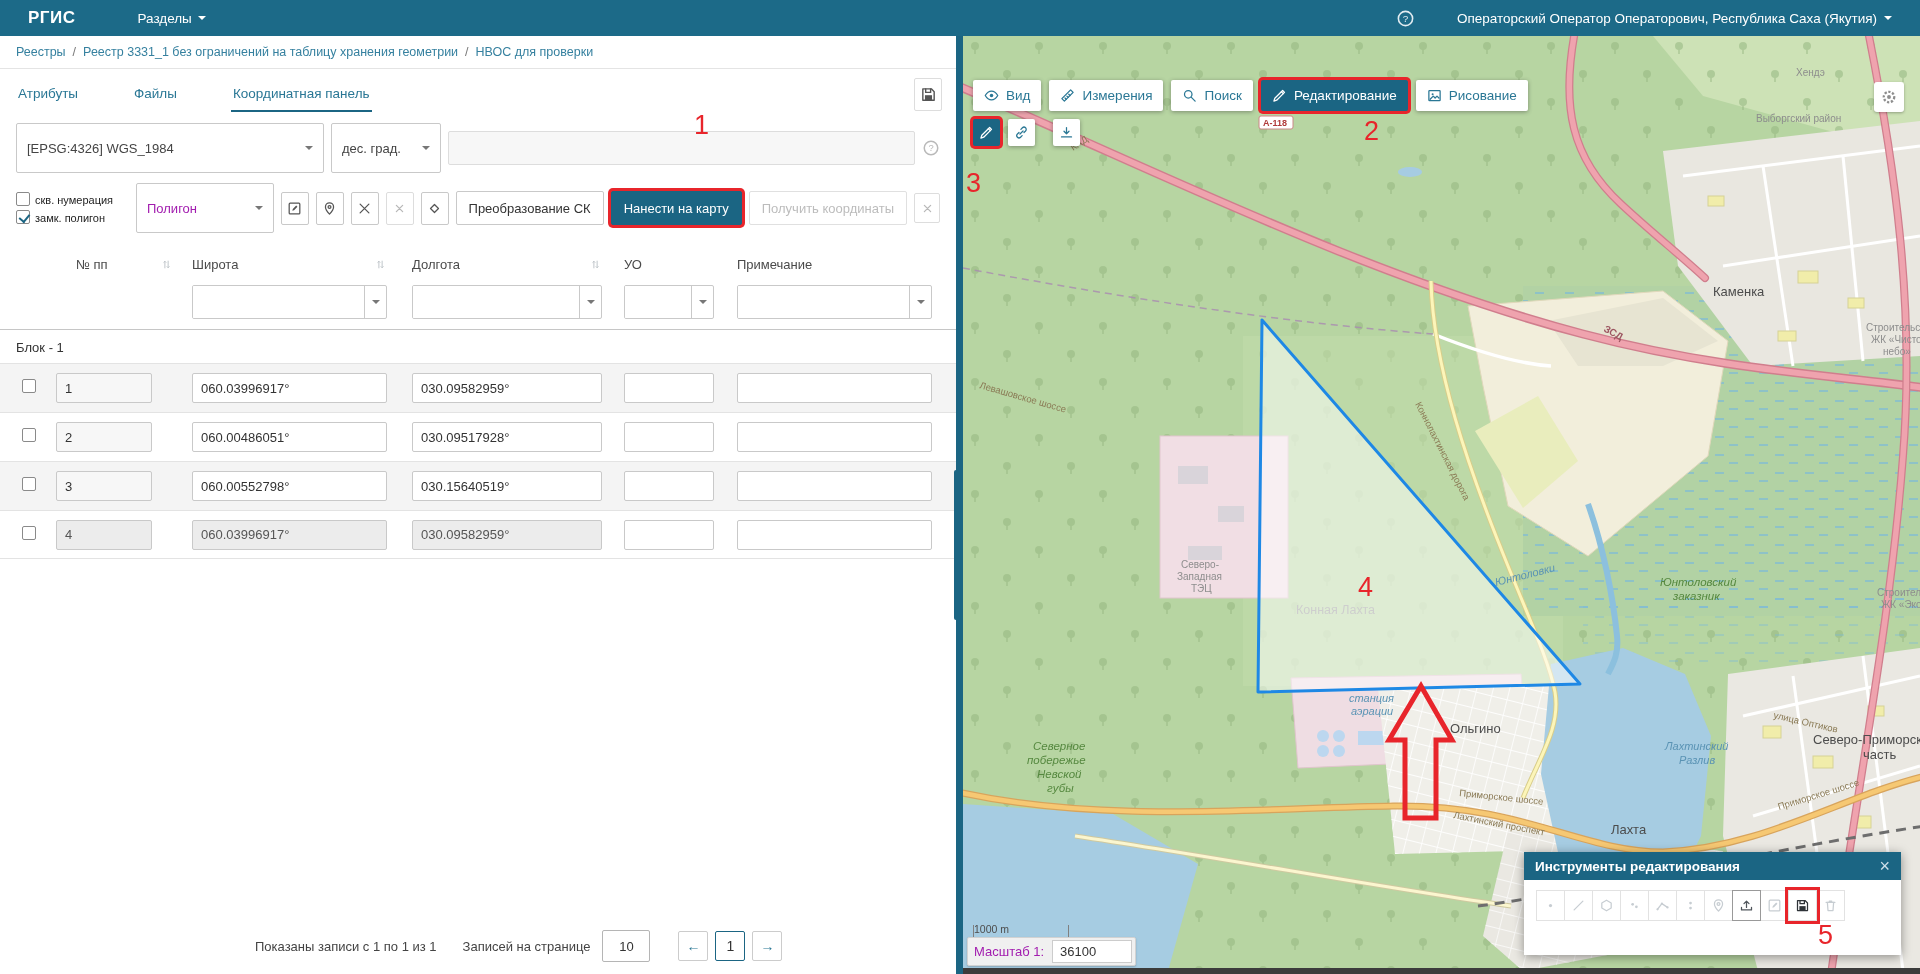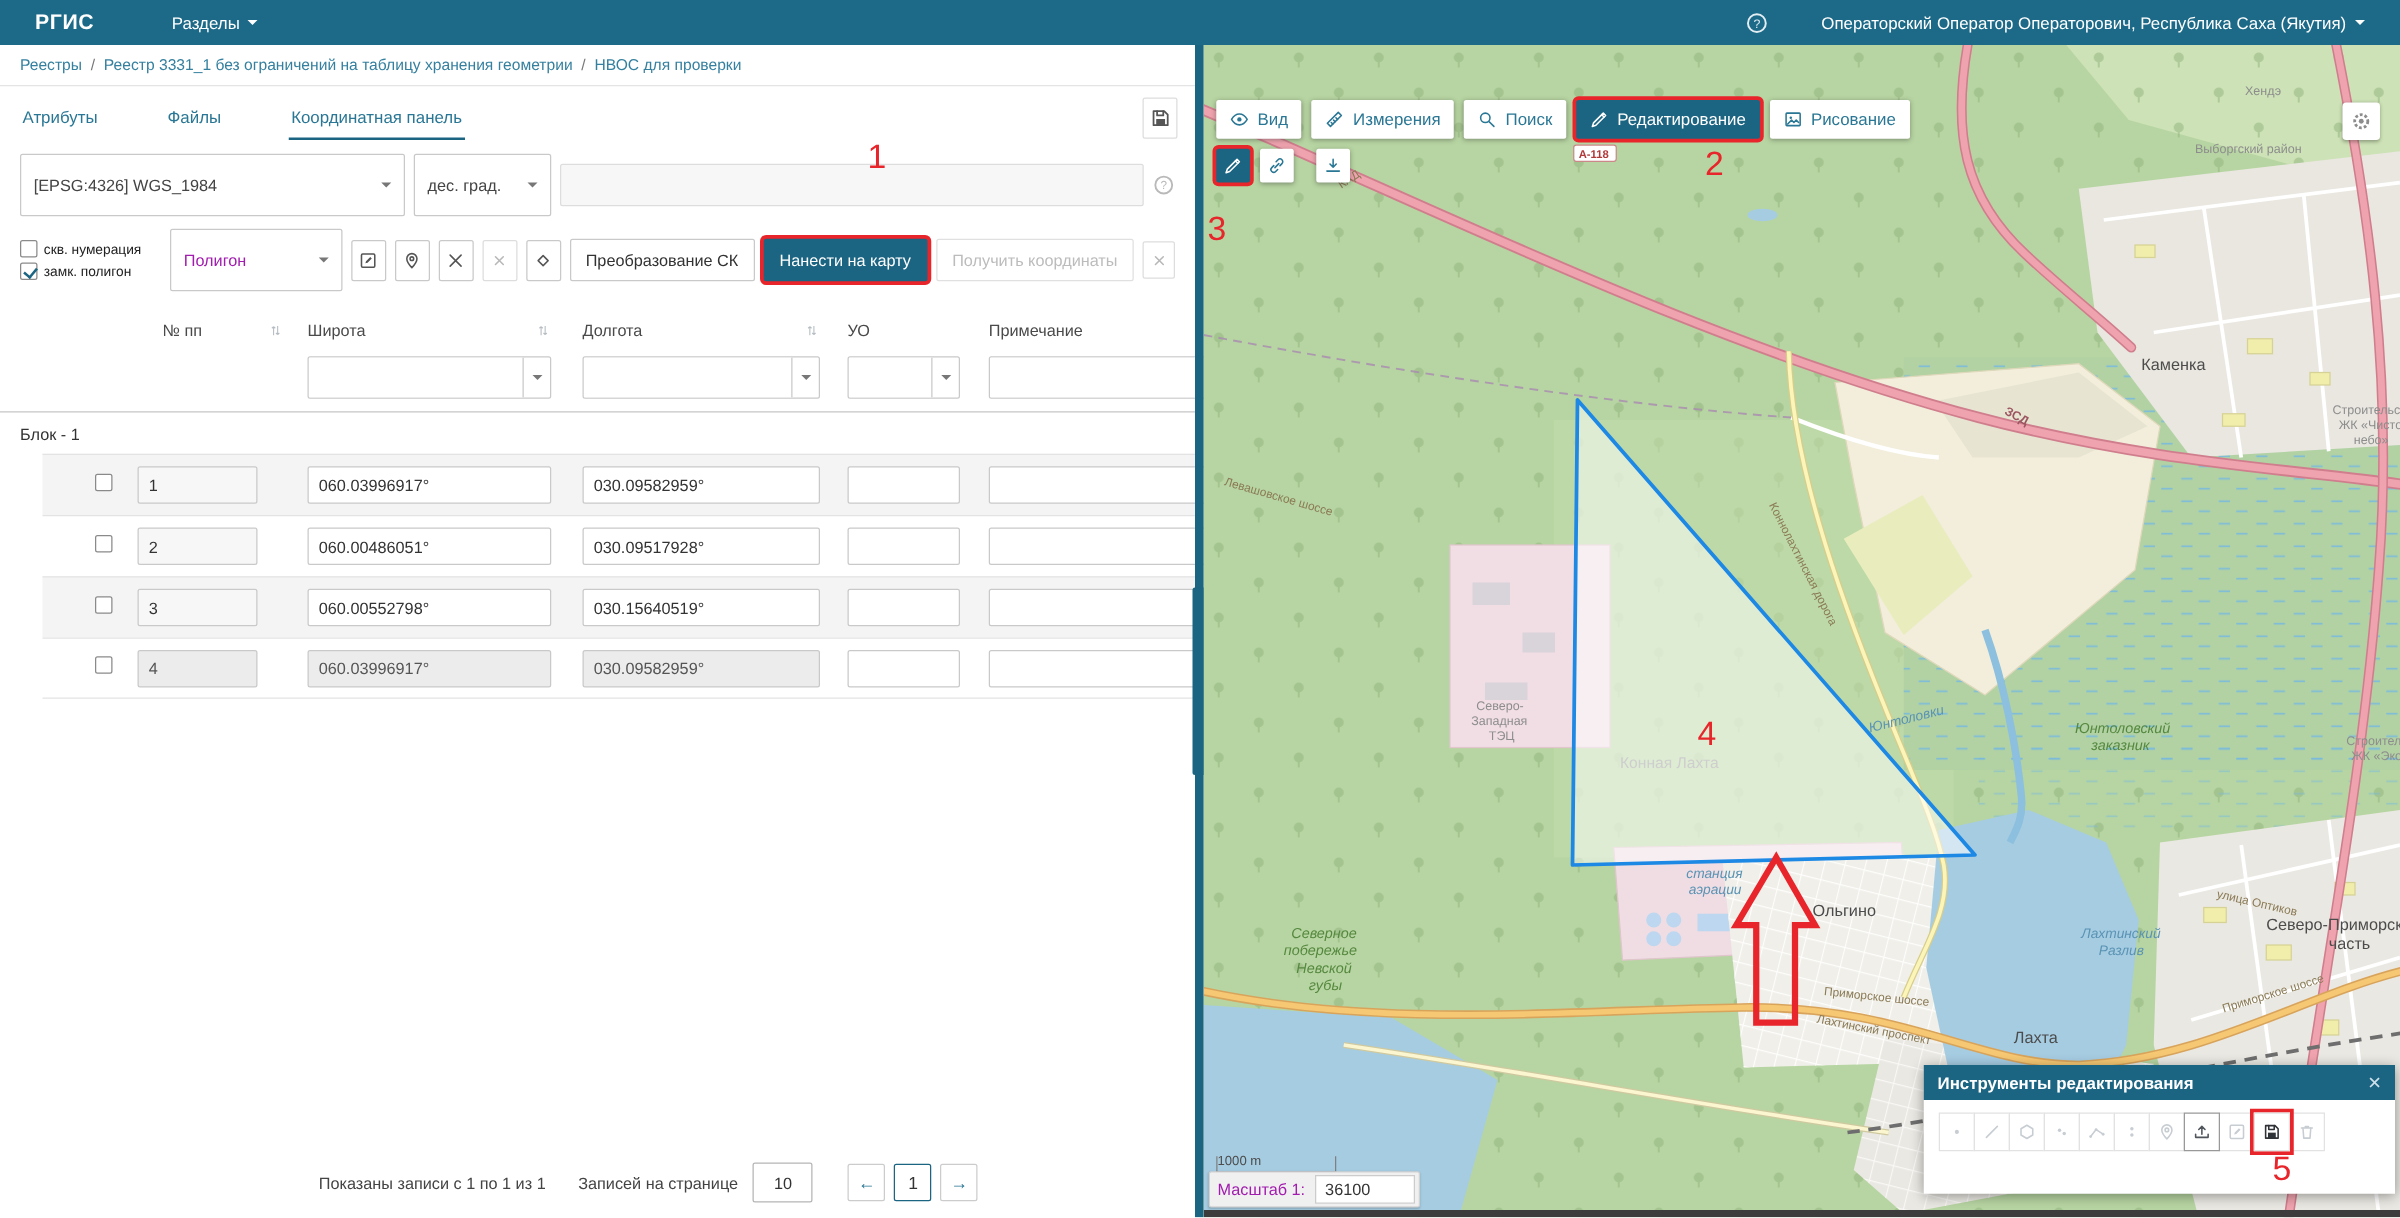--- a/index.html
+++ b/index.html
@@ -44,21 +44,21 @@
 .cb{width:14px;height:14px;border:1px solid #8a8a8a;border-radius:2px;background:#fff;display:inline-block;position:relative;flex:none;}
 .cb.checked::after{content:"";position:absolute;left:3.5px;top:0.5px;width:4.5px;height:8px;border:solid var(--teal);border-width:0 2px 2px 0;transform:rotate(40deg);}
 .w-geom{width:246px;color:#a21caf;justify-content:space-between;}
 .icon-btn{background:#fff;border:1px solid var(--bd);border-radius:2px;width:28px;height:33px;display:inline-flex;align-items:center;justify-content:center;color:#555;cursor:pointer;flex:none;}
 .icon-btn.light{color:#b8b8b8;border-color:#ddd;}
 .btn{height:34px;padding:0 12px;font-size:13px;background:#fff;border:1px solid var(--bd);border-radius:2px;color:#333;cursor:pointer;white-space:nowrap;}
 .btn.primary{background:var(--teal);border-color:var(--teal);color:#fff;}
 .btn.disabled{color:#bcbcbc;border-color:#e0e0e0;}
 .red-box{box-shadow:0 0 0 3px var(--red) !important;}
 
-.grid{display:grid;grid-template-columns:48px 117px 19px 195px 25px 190px 22px 90px 23px 195px;align-items:center;padding-left:28px;margin-left:34px;}
+.grid{display:grid;grid-template-columns:48px 117px 19px 195px 25px 190px 22px 90px 23px 195px;align-items:center;padding-left:8px;}
 .thead{margin-top:16px;height:30px;}
 .th{display:flex;align-items:center;justify-content:space-between;font-size:13px;color:#4a4a4a;}
 .th.num{padding-left:20px;}
 .sort{display:flex;color:#b6bdc2;}
 .tfilter{height:46px;}
 .combo{display:flex;height:34px;border:1px solid var(--bd);border-radius:2px;background:#fff;overflow:hidden;}
 .combo input{flex:1;border:0;min-width:0;padding:0 8px;font-size:13px;outline:none;}
 .combo .dd{width:22px;border-left:1px solid var(--bd);display:flex;align-items:center;justify-content:center;cursor:pointer;}
 .block-label{border-top:1px solid #c6c6c6;margin-top:4px;padding:10px 16px 8px;font-size:13px;color:#333;flex:none;}
 .trow{height:49px;border-top:1px solid #e3e3e3;}
@@ -83,21 +83,21 @@
 .map-subtools{position:absolute;left:10px;top:83px;display:flex;gap:8px;}
 .map-subtools .map-btn{width:27px;height:27px;padding:0;justify-content:center;}
 .map-subtools .gap{margin-left:10px;}
 .gear-btn{position:absolute;right:16px;top:46px;width:30px;height:30px;background:#fff;border:0;border-radius:3px;box-shadow:0 1px 3px rgba(0,0,0,.3);color:#8d8d8d;display:flex;align-items:center;justify-content:center;cursor:pointer;}
 .scalebar{position:absolute;left:10px;bottom:36px;width:96px;height:13px;border:1px solid #808080;border-top:0;color:#4d4d4d;font-size:10.5px;text-align:left;line-height:9px;}
 .scale-ctl{position:absolute;left:4px;bottom:8px;display:flex;align-items:center;background:#f0f0f0;border:1px solid #d2d2d2;border-radius:2px;padding:2px 3px;gap:5px;box-shadow:0 1px 2px rgba(0,0,0,.2);}
 .scale-lbl{font-size:13px;color:#a21caf;padding:0 3px;}
 .scale-input{width:80px;height:23px;border:1px solid #ccc;font-size:13px;padding:0 7px;background:#fff;color:#333;}
 .attribution-bar{position:absolute;left:0;right:0;bottom:0;height:6px;background:#3c3c3c;}
 
-.tools-panel{position:absolute;left:576px;top:816px;width:377px;height:103px;background:#fff;box-shadow:0 2px 10px rgba(0,0,0,.4);}
+.tools-panel{position:absolute;left:561px;top:816px;width:377px;height:103px;background:#fff;box-shadow:0 2px 10px rgba(0,0,0,.4);}
 .tp-head{height:28px;background:var(--teal);color:#fff;font-weight:bold;font-size:13.5px;display:flex;align-items:center;padding:0 11px;}
 .tp-close{margin-left:auto;font-size:18px;color:#cfe0ea;cursor:pointer;font-weight:normal;line-height:1;}
 .tp-row{display:flex;margin:10px 0 0 13px;}
 .tp-cell{width:29px;height:31px;background:#fff;border:1px solid #e2e2e2;margin-left:-1px;display:flex;align-items:center;justify-content:center;color:#c7cdd2;cursor:pointer;position:relative;}
 .tp-cell.active{border-color:#999;color:#50565c;z-index:2;}
 .tp-cell.target{color:#2f3338;z-index:3;}
 
 #annotations{position:absolute;inset:0;pointer-events:none;z-index:50;}
 .ann{position:absolute;color:var(--red);font-size:27px;line-height:1;}
 

